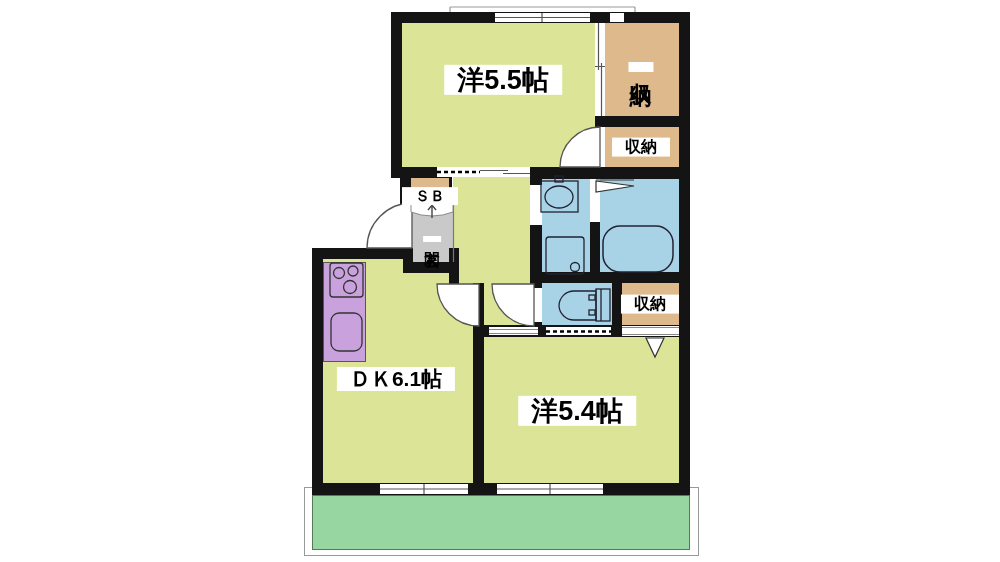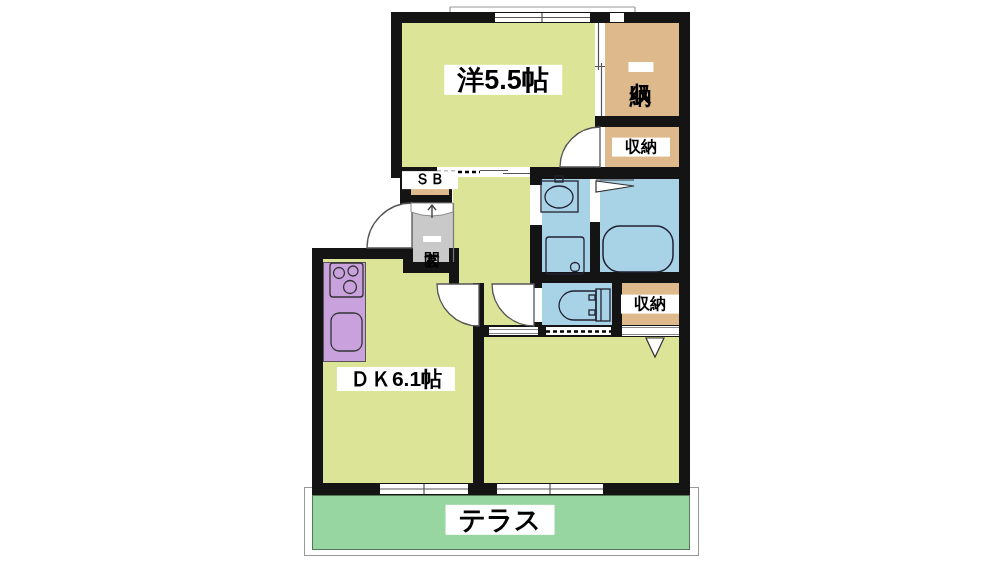--- a/index.html
+++ b/index.html
@@ -156,19 +156,19 @@
     </g>
 
     <g fill="none" stroke="#333" stroke-width="1.3">
       <rect x="331" y="313" width="31" height="38" rx="8"></rect>
     </g>
   </svg>
 
   <div class="label" style="left:503px;top:80px;font-size:27px;">洋5.5帖</div>
   <div class="label vert" style="left:641px;top:67px;font-size:22px;">収納</div>
   <div class="label" style="left:641px;top:147px;font-size:16px;">収納</div>
-  <div class="label" style="left:430px;top:180px;font-size:15px;font-family:Liberation Serif, serif;">ＳＢ</div>
+  <div class="label" style="left:430px;top:196px;font-size:15px;">ＳＢ</div>
   <div class="label vert" style="left:432px;top:239px;font-size:15px;letter-spacing:0;">玄関</div>
   <div class="label" style="left:650px;top:304px;font-size:16px;">収納</div>
   <div class="label" style="left:396px;top:379px;font-size:21px;">ＤＫ6.1帖</div>
-  <div class="label" style="left:500px;top:520px;font-size:27px;">テラス</div>
+  <div class="label" style="left:577px;top:411px;font-size:27px;">洋5.4帖</div>
 
 </div>
 
 </body></html>

